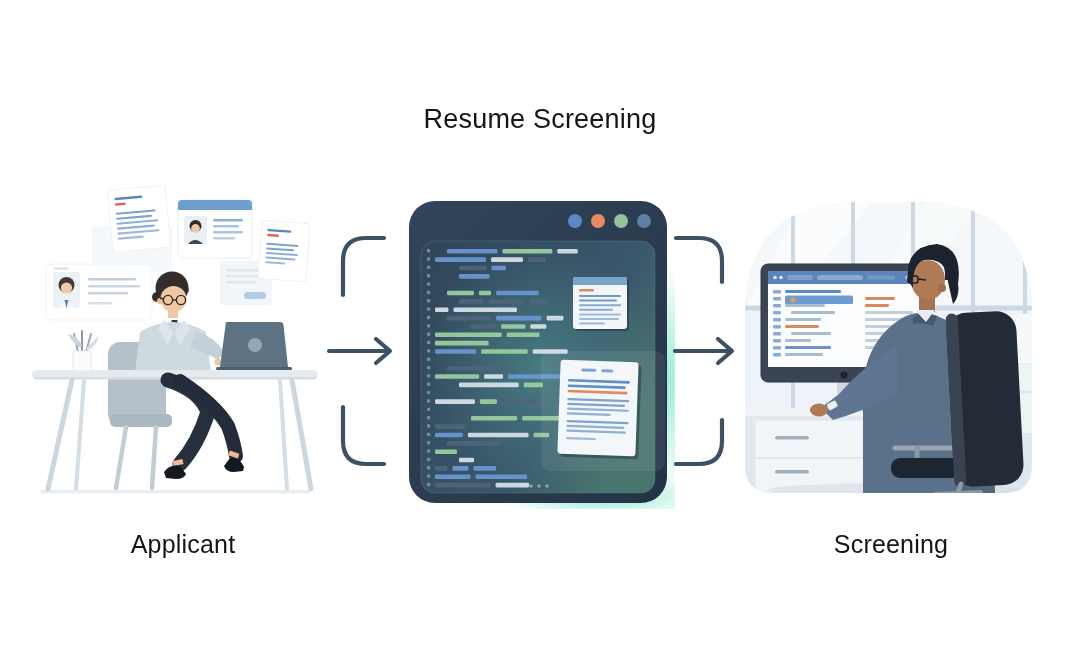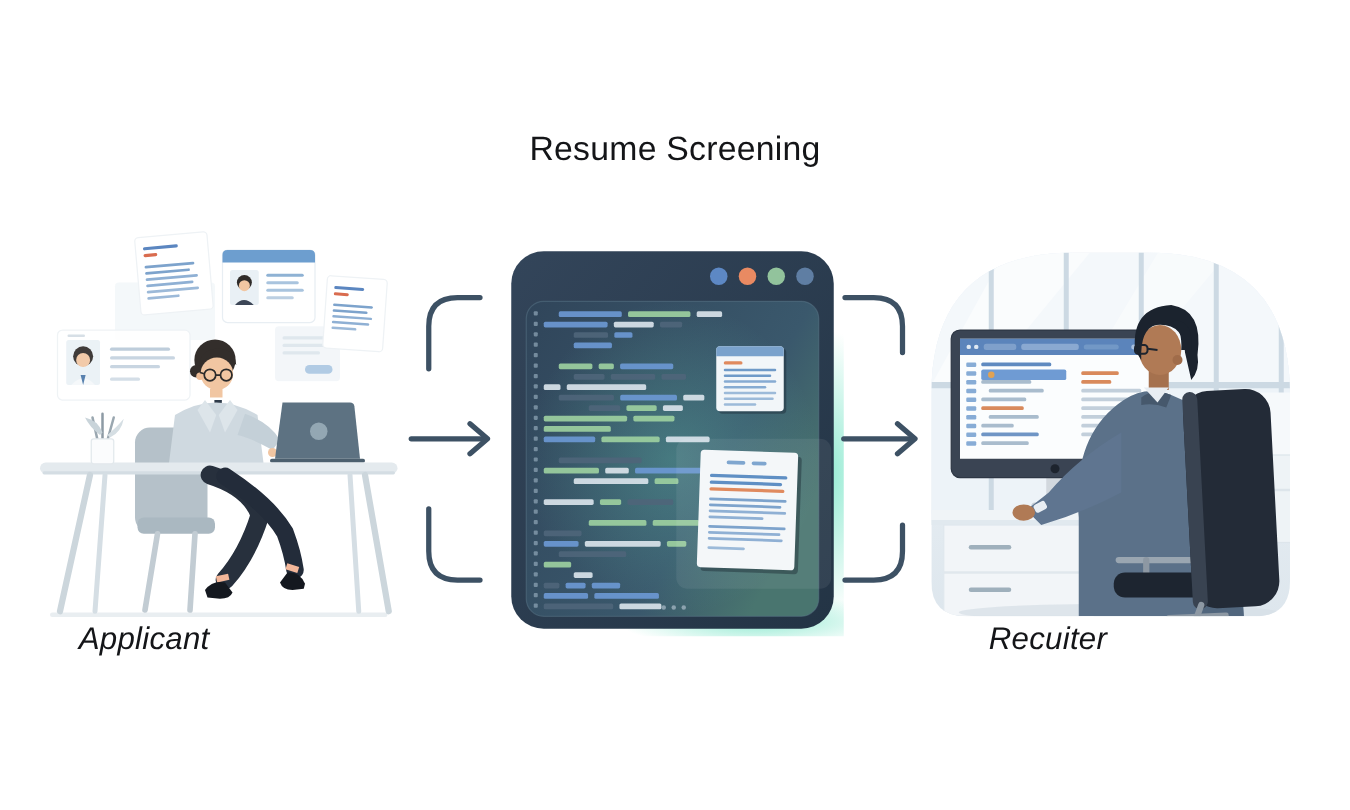--- a/index.html
+++ b/index.html
@@ -6,22 +6,22 @@
   .canvas{
     position:relative;width:1080px;height:648px;margin:16px auto;
     background:#ffffff;overflow:hidden;
     font-family:"Liberation Sans", sans-serif;
   }
   .diagram-title{
     position:absolute;top:88px;left:0;right:0;text-align:center;
     font-size:27px;font-weight:500;color:#141518;letter-spacing:0.2px;
   }
   .stage-label{
-    position:absolute;top:481px;
-    font-size:25px;font-weight:500;color:#141518;letter-spacing:0.2px;font-style:italic;
+    position:absolute;top:514px;text-align:center;
+    font-size:25px;font-weight:500;color:#141518;letter-spacing:0.2px;
   }
   .stage-label.applicant{left:63px;width:240px;}
   .stage-label.ats{left:437px;width:200px;}
   .stage-label.recruiter{left:791px;width:200px;}
   svg{position:absolute;display:block;}
   #applicant-svg{left:30px;top:160px;}
   #ats-svg{left:405px;top:183px;}
   #recruiter-svg{left:745px;top:180px;}
   #flow-svg{left:0;top:0;pointer-events:none;}
 </style>
@@ -467,15 +467,15 @@
         <path d="M376,323 L390,335 L376,347"></path>
       </g>
       <g>
         <path d="M675,335 L730,335"></path>
         <path d="M718,323 L732,335 L718,347"></path>
       </g>
     </g>
   </svg>
 
   <div class="stage-label applicant">Applicant</div>
-  <div class="stage-label recruiter">Recuiter</div>
+  <div class="stage-label recruiter">Screening</div>
 
 </div>
 
 </body></html>

